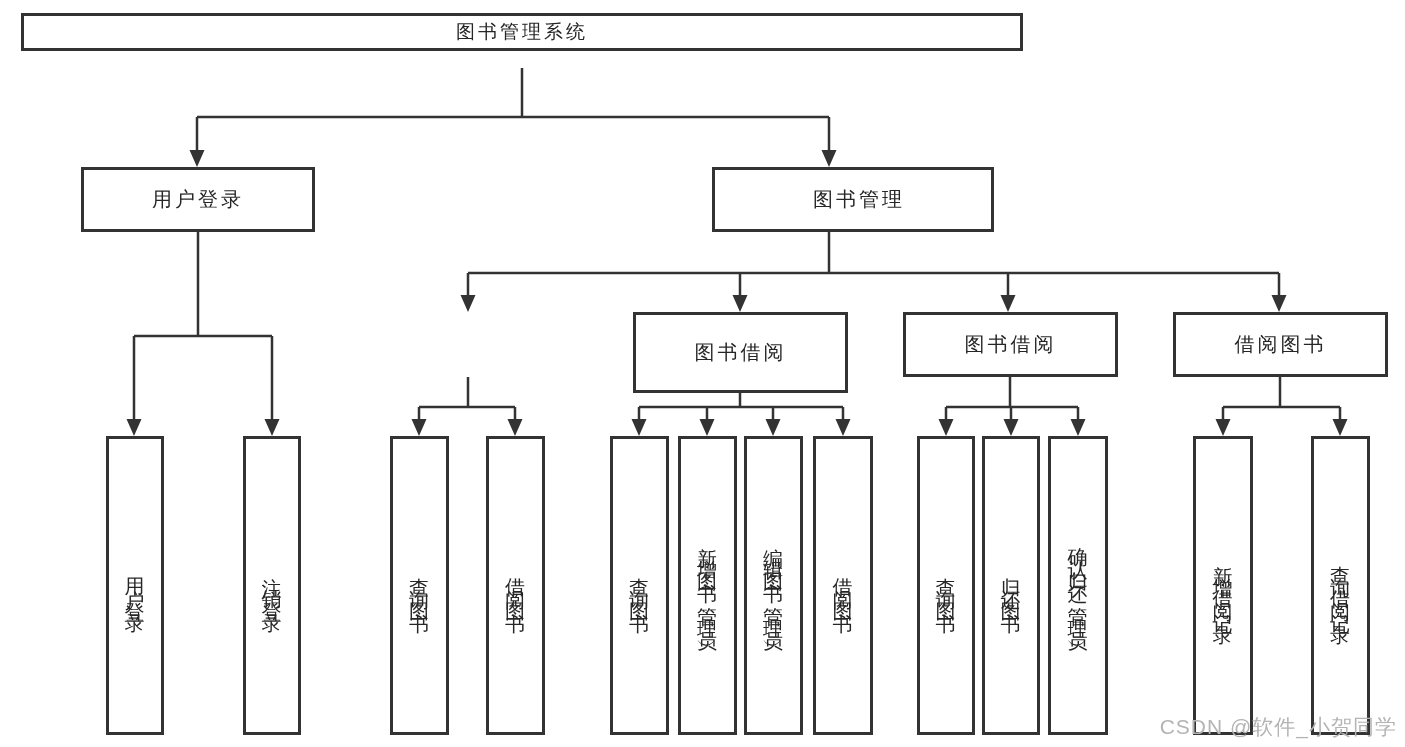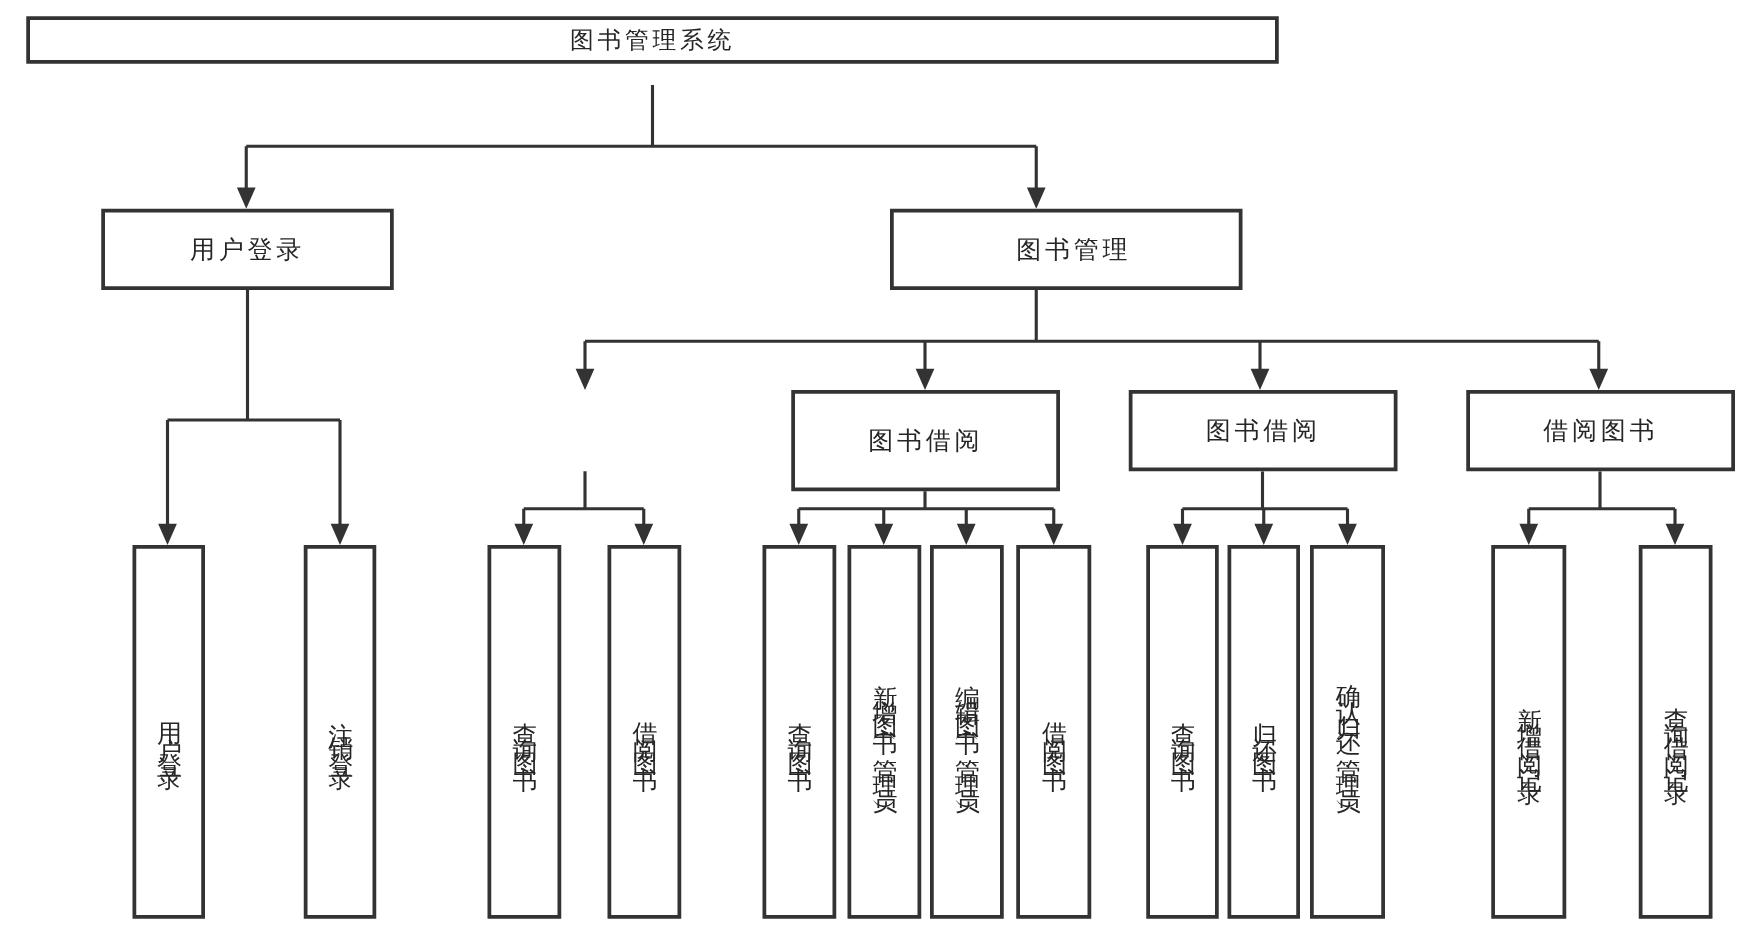--- a/index.html
+++ b/index.html
@@ -142,13 +142,14 @@
     <span class="vtext">确认归还（管理员）</span>
   </div>
 
   <div class="node leaf pE1">
     <span class="vtext">新增借阅记录</span>
   </div>
   <div class="node leaf pE2">
     <span class="vtext">查询借阅记录</span>
   </div>
 
+  <div class="watermark">CSDN @软件_小贺同学</div>
 </div>
 
 </body></html>

